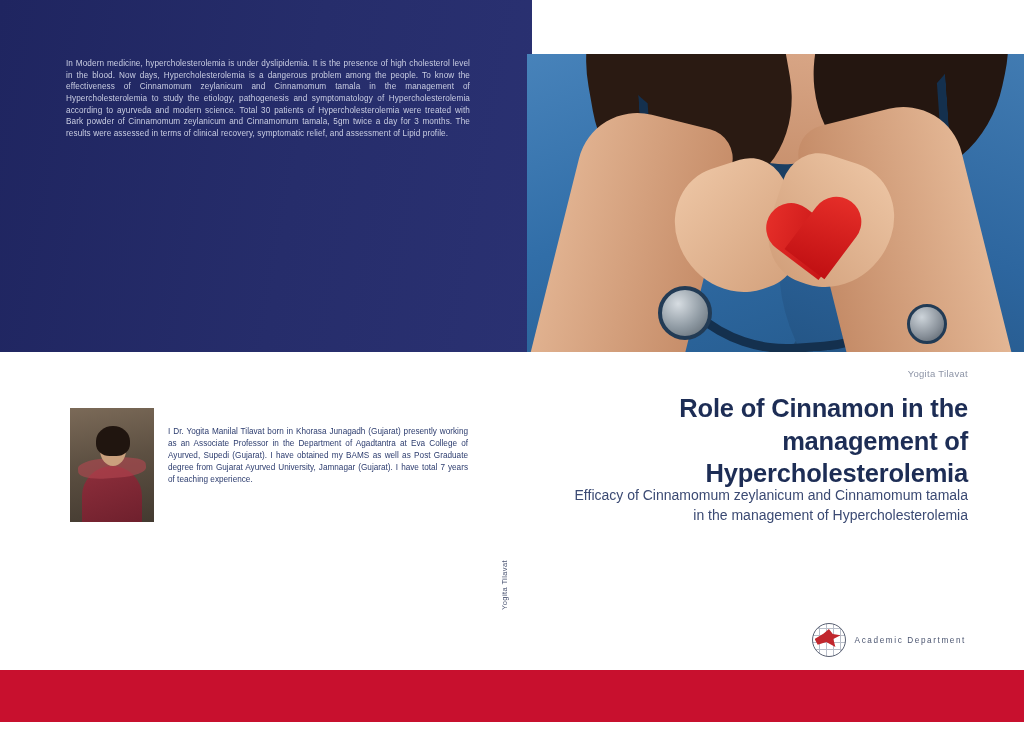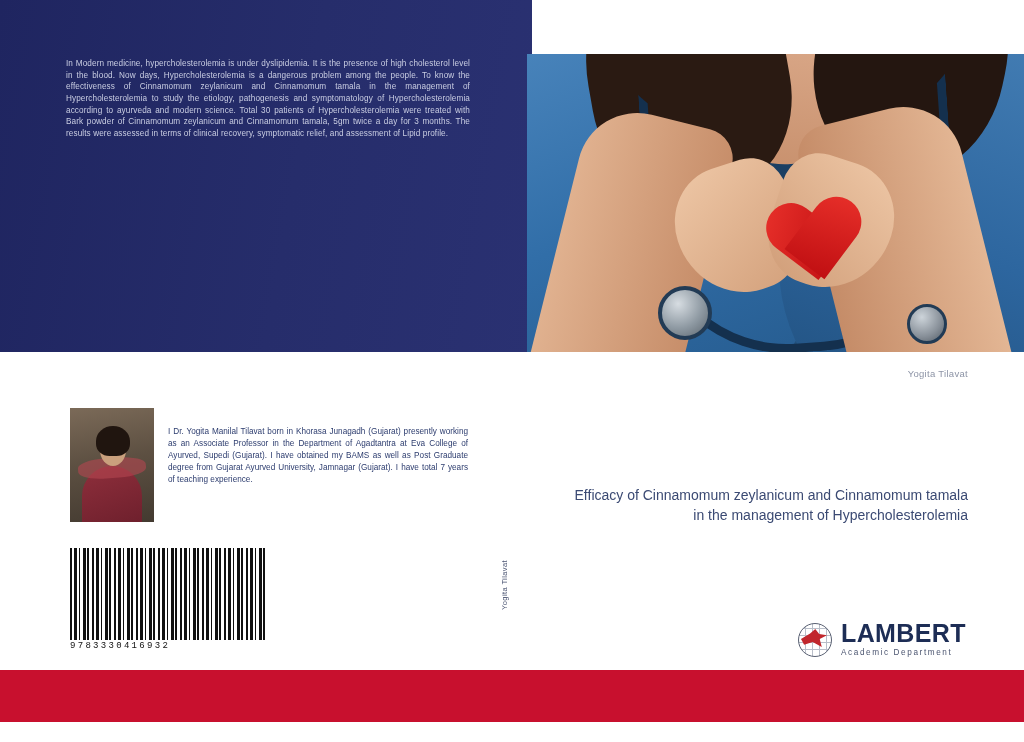--- a/index.html
+++ b/index.html
@@ -439,37 +439,33 @@
   <div class="author-photo">
     <div class="ap-bg"></div>
     <div class="ap-body"></div>
     <div class="ap-scarf"></div>
     <div class="ap-head"></div>
     <div class="ap-hair"></div>
   </div>
 
   <div class="author-bio">I Dr. Yogita Manilal Tilavat born in Khorasa Junagadh (Gujarat) presently working as an Associate Professor in the Department of Agadtantra at Eva College of Ayurved, Supedi (Gujarat). I have obtained my BAMS as well as Post Graduate degree from Gujarat Ayurved University, Jamnagar (Gujarat). I have total 7 years of teaching experience.</div>
 
-  <div class="barcode-wrap">
-    <div class="barcode-bars"></div>
-    <div class="barcode-num">9783330416932</div>
-  </div>
 
   <div class="spine-text">Yogita Tilavat</div>
 
   <div class="front-author">Yogita Tilavat</div>
+  <div class="front-title">Role of Cinnamon in the management of Hypercholesterolemia</div>
   <div class="front-subtitle">Efficacy of Cinnamomum zeylanicum and Cinnamomum tamala in the management of Hypercholesterolemia</div>
 
   <div class="publisher">
     <div class="pub-mark">
       <div class="globe"></div>
       <div class="bird"></div>
     </div>
     <div>
-      <div class="pub-name">LAMBERT</div>
       <div class="pub-sub">Academic Department</div>
     </div>
   </div>
 
   <div class="red-bar"></div>
   <div class="bottom-white"></div>
 
 </div>
 
 </body></html>

